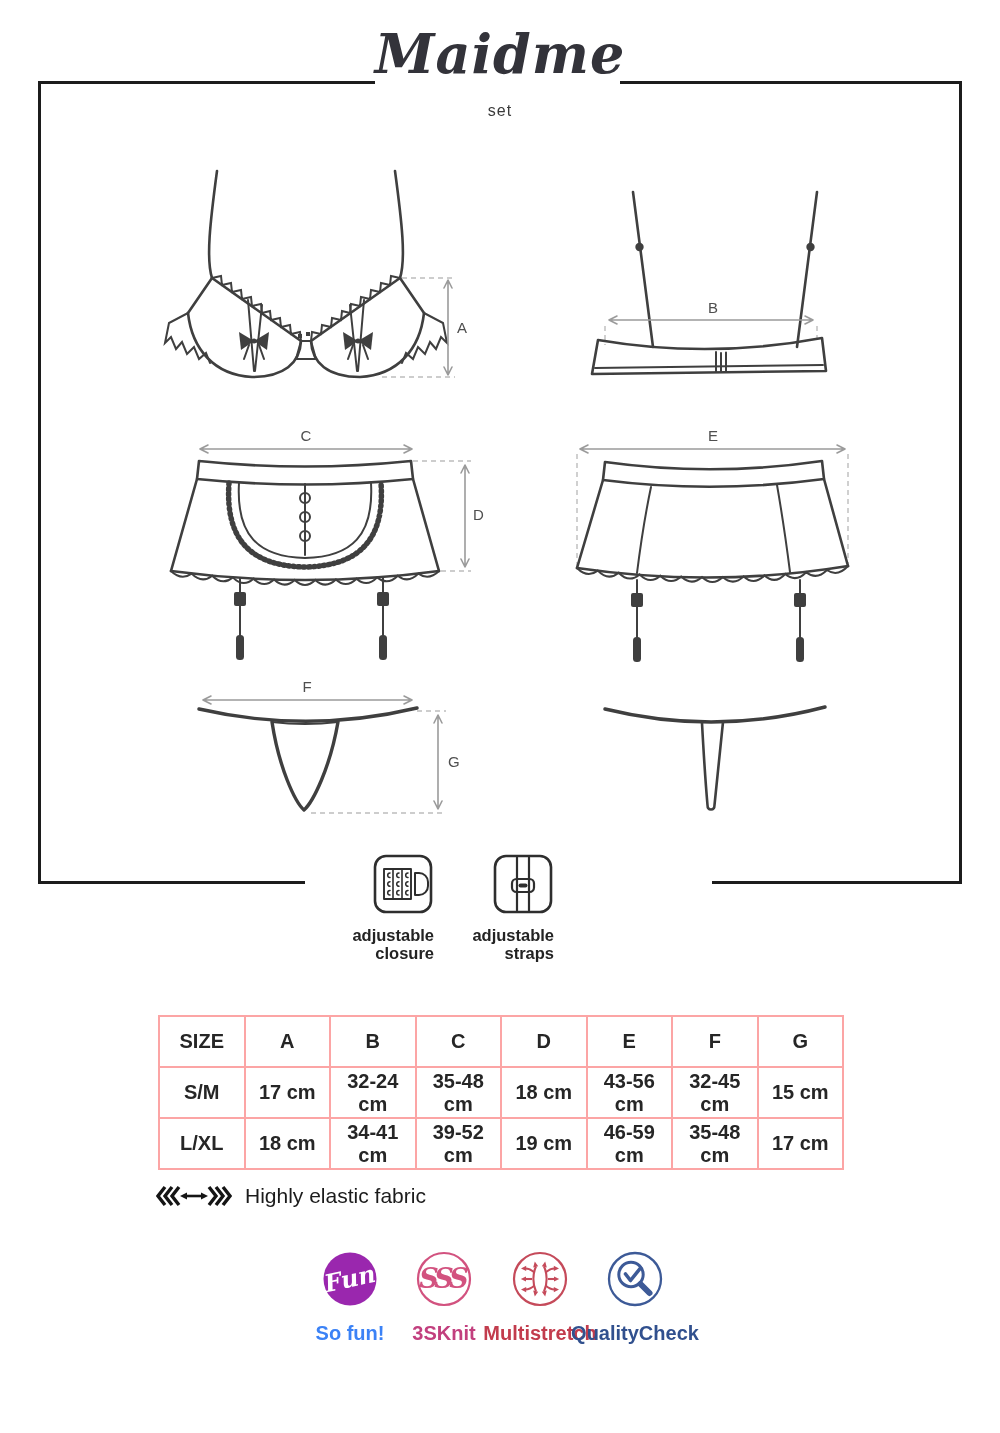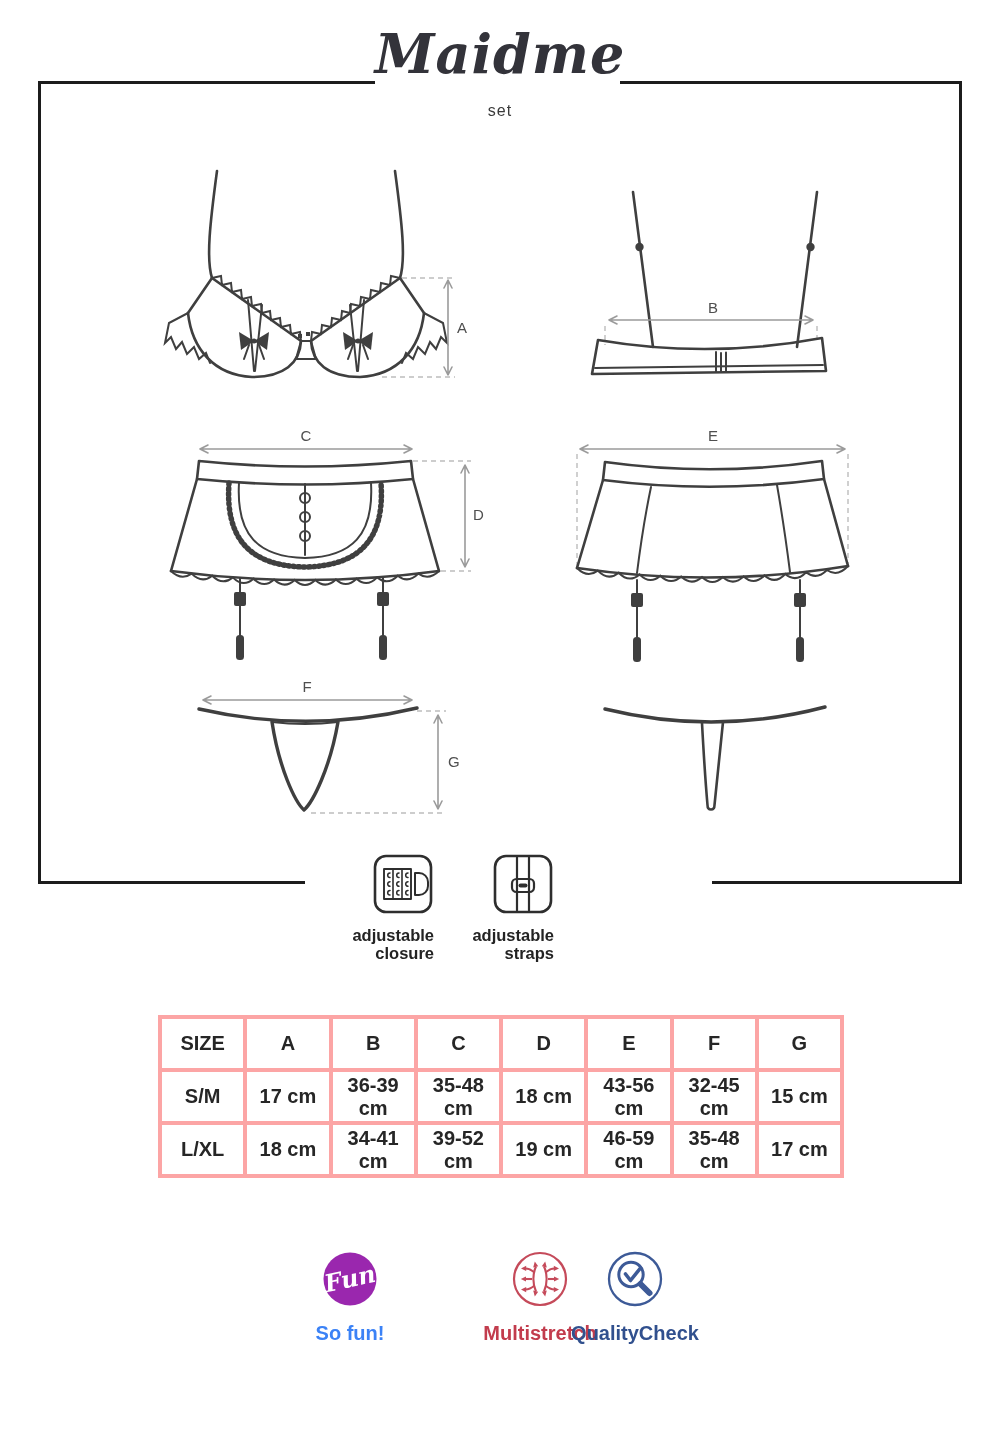--- a/index.html
+++ b/index.html
@@ -18,21 +18,21 @@
   .lace{stroke:#3f3f3f;stroke-width:5.5;fill:none;stroke-linecap:round;stroke-dasharray:1.5 3.5;}
   .solid{fill:#3f3f3f;stroke:none;}
   .dim{stroke:#9b9b9b;stroke-width:1.6;fill:none;stroke-linecap:round;stroke-linejoin:round;}
   .dash{stroke:#bdbdbd;stroke-width:1.4;fill:none;stroke-dasharray:5 4;}
   .dimtxt{font-family:"Liberation Sans",sans-serif;font-size:15px;fill:#4f4f4f;}
   .feature{position:absolute;top:853px;width:120px;text-align:right;}
   .feature-label{margin-top:7px;font-size:16.5px;font-weight:bold;color:#232323;line-height:1.12;}
   .icon-ln{stroke:#2e2e2e;fill:none;stroke-linecap:round;stroke-linejoin:round;}
   .size-table{position:absolute;left:158px;top:1015px;width:686px;
               border-collapse:collapse;table-layout:fixed;}
-  .size-table td{border:4px solid #fca5a5;text-align:center;vertical-align:middle;
+  .size-table td{border:2px solid #fca5a5;text-align:center;vertical-align:middle;
               font-weight:bold;font-size:20px;color:#262626;height:49px;padding:0;}
   .elastic{position:absolute;left:156px;top:1184px;display:flex;align-items:center;gap:13px;}
   .elastic-text{font-size:21px;color:#1b1b1b;}
   .badge{position:absolute;top:1250px;width:140px;text-align:center;}
   .badge-label{margin-top:10px;font-size:20px;font-weight:bold;}
   .script{font-family:"DejaVu Serif",serif;font-style:italic;font-weight:bold;}
 </style>
 </head>
 <body>
 
@@ -219,49 +219,68 @@
       <td>B</td>
       <td>C</td>
       <td>D</td>
       <td>E</td>
       <td>F</td>
       <td>G</td>
     </tr>
     <tr>
       <td>S/M</td>
       <td>17 cm</td>
-      <td>36-39 cm</td>
+      <td>32-24 cm</td>
       <td>35-48 cm</td>
       <td>18 cm</td>
       <td>43-56 cm</td>
       <td>32-45 cm</td>
       <td>15 cm</td>
     </tr>
     <tr>
       <td>L/XL</td>
       <td>18 cm</td>
       <td>34-41 cm</td>
       <td>39-52 cm</td>
       <td>19 cm</td>
       <td>46-59 cm</td>
       <td>35-48 cm</td>
       <td>17 cm</td>
     </tr>
   </tbody>
     </table>
 
+  <div class="elastic">
+    <svg width="76" height="24" viewBox="0 0 76 24">
+      <g stroke="#151515" stroke-width="3.4" fill="none">
+        <path d="M 9,3 L 2,12 L 9,21 M 16,3 L 9,12 L 16,21 M 23,3 L 16,12 L 23,21"></path>
+        <path d="M 53,3 L 60,12 L 53,21 M 60,3 L 67,12 L 60,21 M 67,3 L 74,12 L 67,21"></path>
+      </g>
+      <path d="M 29,12 H 47" stroke="#151515" stroke-width="2.6"></path>
+      <polygon points="24,12 31,8.4 31,15.6" fill="#151515"></polygon>
+      <polygon points="52,12 45,8.4 45,15.6" fill="#151515"></polygon>
+    </svg>
+    <span class="elastic-text">Highly elastic fabric</span>
+  </div>
 
   <div class="badge" style="left:280px;">
     <svg width="58" height="58" viewBox="-29 -29 58 58">
       <circle r="26.5" fill="#9a27ae"></circle>
       <text class="script" x="0" y="8" text-anchor="middle" font-size="24" fill="#ffffff" transform="rotate(-12)">Fun</text>
     </svg>
     <div class="badge-label" style="color:#3b82f6;">So fun!</div>
   </div>
 
+  <div class="badge" style="left:374px;">
+    <svg width="58" height="58" viewBox="-29 -29 58 58">
+      <circle r="26" fill="none" stroke="#d2527f" stroke-width="2.2"></circle>
+      <text class="script" x="-2" y="9" text-anchor="middle" font-size="27" letter-spacing="-4" fill="#d2527f">SSS</text>
+    </svg>
+    <div class="badge-label" style="color:#c23f7e;">3SKnit</div>
+  </div>
 
   <div class="badge" style="left:470px;">
     <svg width="58" height="58" viewBox="-29 -29 58 58">
       <circle r="26" fill="none" stroke="#c54a5a" stroke-width="2.2"></circle>
       <g stroke="#c54a5a" stroke-width="2.1" fill="none">
         <path d="M -4,-12.5 C -7.5,-5 -7.5,5 -4,12.5"></path>
         <path d="M 4,-12.5 C 7.5,-5 7.5,5 4,12.5"></path>
         <path d="M -5.5,-6.5 C -9,-9.5 -12,-10.5 -14.5,-10.5"></path>
         <path d="M -8,0 H -14.5"></path>
         <path d="M -5.5,6.5 C -9,9.5 -12,10.5 -14.5,10.5"></path>

